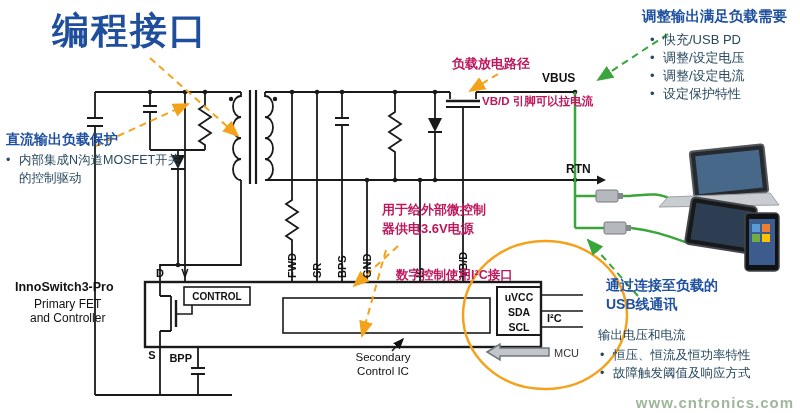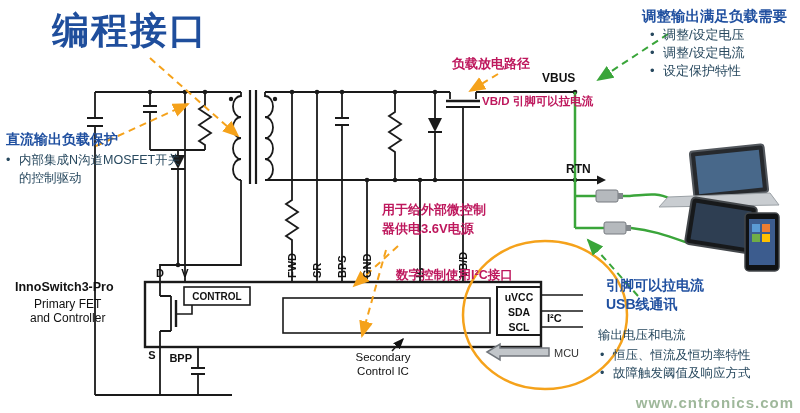--- a/index.html
+++ b/index.html
@@ -199,34 +199,35 @@
     <div class="bul dark" style="font-size:12.5px;margin-top:3px;">内部集成N沟道MOSFET开关</div>
     <div class="cont dark" style="font-size:12.5px;">的控制驱动</div>
   </div>
 
   <div class="abs h-teal" style="left:452px;top:55px;font-size:13px;">负载放电路径</div>
 
   <div class="abs h-teal" style="left:482px;top:94px;font-size:11.5px;text-align:right;">VB/D 引脚可以拉电流</div>
 
   <div class="abs ann" style="left:642px;top:8px;width:156px;">
     <div class="h-blue" style="font-size:14.5px;font-family:Liberation Mono, monospace;">调整输出满足负载需要</div>
+    <div class="bul dark" style="font-size:13px;margin-top:5px;margin-left:8px;">快充/USB PD</div>
     <div class="bul dark" style="font-size:13px;margin-left:8px;">调整/设定电压</div>
     <div class="bul dark" style="font-size:13px;margin-left:8px;">调整/设定电流</div>
     <div class="bul dark" style="font-size:13px;margin-left:8px;">设定保护特性</div>
   </div>
 
   <div class="abs ann" style="left:382px;top:200px;line-height:19px;">
     <div class="h-teal" style="font-size:13px;">用于给外部微控制</div>
     <div class="h-teal" style="font-size:13px;">器供电3.6V电源</div>
   </div>
 
   <div class="abs h-teal" style="left:396px;top:267px;font-size:12.5px;">数字控制使用I²C接口</div>
 
   <div class="abs ann" style="left:606px;top:276px;line-height:19px;">
-    <div class="h-blue" style="font-size:14px;">引脚可以拉电流</div>
+    <div class="h-blue" style="font-size:14px;">通过连接至负载的</div>
     <div class="h-blue" style="font-size:14px;">USB线通讯</div>
   </div>
 
   <div class="abs ann" style="left:548px;top:324px;width:248px;">
     <div class="dark" style="font-size:12.5px;margin-left:50px;margin-top:2px;font-family:Liberation Serif, serif;">输出电压和电流</div>
     <div class="bul dark" style="font-size:12.5px;margin-left:52px;margin-top:2px;">恒压、恒流及恒功率特性</div>
     <div class="bul dark" style="font-size:12.5px;margin-left:52px;">故障触发阈值及响应方式</div>
   </div>
 
   <div class="abs watermark">www.cntronics.com</div>

